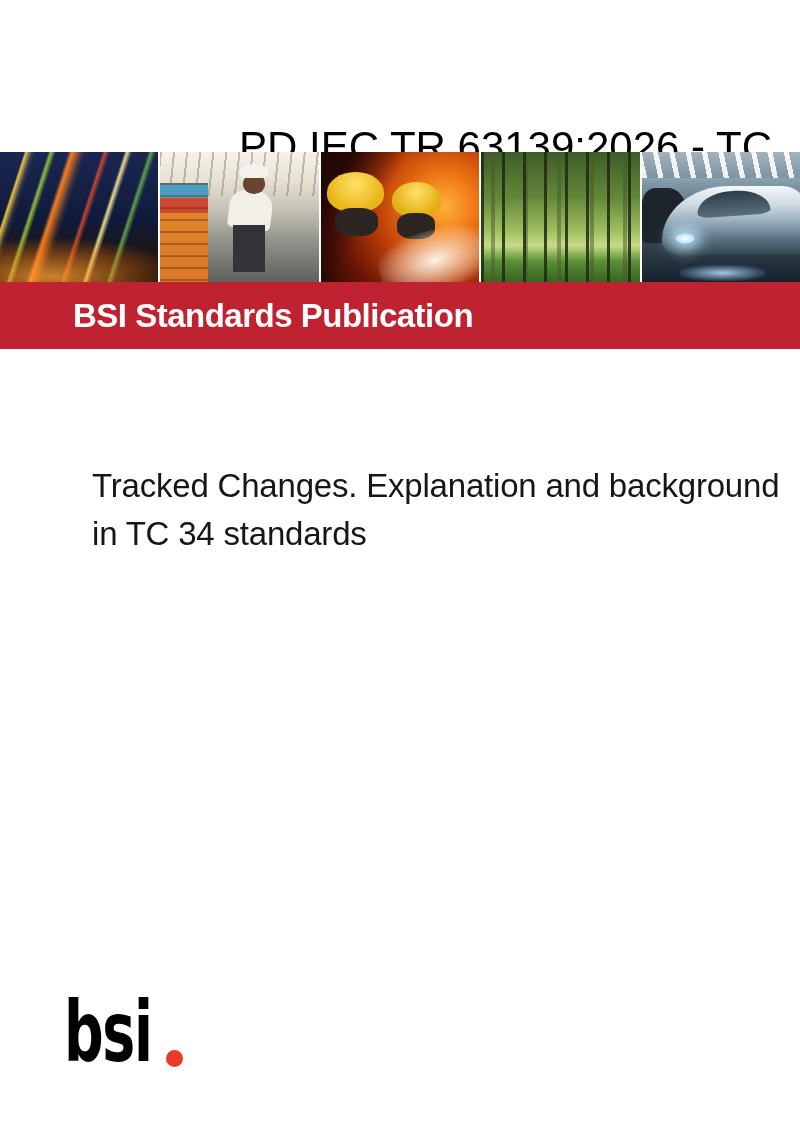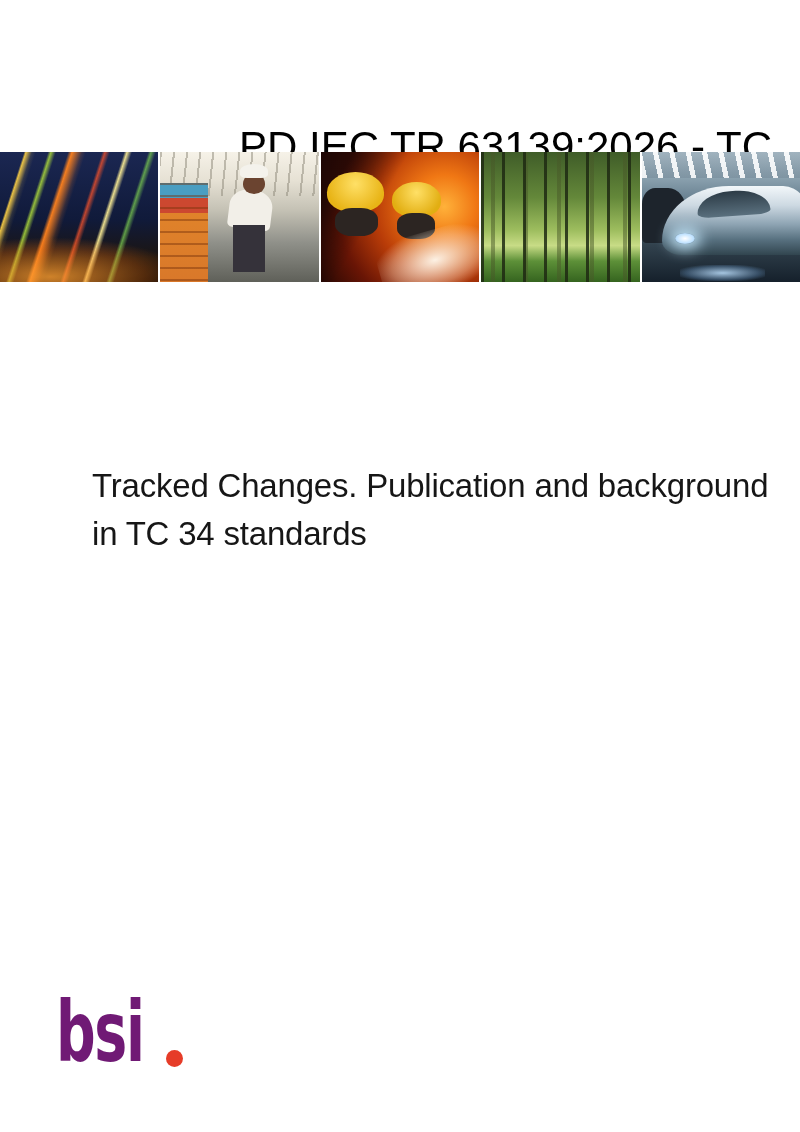--- a/index.html
+++ b/index.html
@@ -76,21 +76,21 @@
   .banner{position:absolute;top:282px;left:0;width:800px;height:67px;background:#bf2230;
           display:flex;align-items:center;}
   .banner-label{color:#ffffff;font-size:33px;font-weight:700;letter-spacing:-0.5px;
           padding-left:73px;font-family:"Liberation Sans",sans-serif;}
 
   
   .title{position:absolute;top:462px;left:92px;width:700px;color:#161616;}
   .title-line{font-size:33px;line-height:48px;letter-spacing:-0.2px;white-space:nowrap;}
 
   
-  .logo{position:absolute;left:56px;top:990px;height:90px;color:#701a75;}
+  .logo{position:absolute;left:64px;top:990px;height:90px;color:#000000;}
   .logo-text{display:inline-block;font-family:"DejaVu Sans",sans-serif;font-weight:bold;
              font-size:84px;line-height:84px;letter-spacing:-2px;
              transform:scaleX(0.66);transform-origin:left bottom;}
   .logo-dot{position:absolute;left:166px;top:1050px;width:17px;height:17px;border-radius:50%;background:#e63c28;}
 
   .tagline{position:absolute;right:32px;top:1036px;font-size:24px;color:#1a1a1a;white-space:nowrap;
            font-family:"Liberation Sans",sans-serif;}
   .tagline .ellipsis{color:#8a1a1e;letter-spacing:1px;}
   .tagline .period{color:#c22028;}
   .tagline .tm{font-size:11px;vertical-align:11px;color:#1a1a1a;letter-spacing:0;}
@@ -127,23 +127,26 @@
     <div class="photo p5" title="car on assembly line">
       <div class="p5-ceiling"></div>
       <div class="p5-backcar"></div>
       <div class="p5-carbody"></div>
       <div class="p5-windshield"></div>
       <div class="p5-headlight"></div>
       <div class="p5-floorglow"></div>
     </div>
   </div>
 
+  <div class="banner">
+    <span class="banner-label">BSI Standards Publication</span>
+  </div>
 
   <div class="title">
-    <div class="title-line">Tracked Changes. Publication and background</div>
+    <div class="title-line">Tracked Changes. Explanation and background</div>
     <div class="title-line">in TC 34 standards</div>
   </div>
 
   <div class="logo">
     <span class="logo-text">bsi</span>
   </div>
   <div class="logo-dot"></div>
 
 
 </div>

